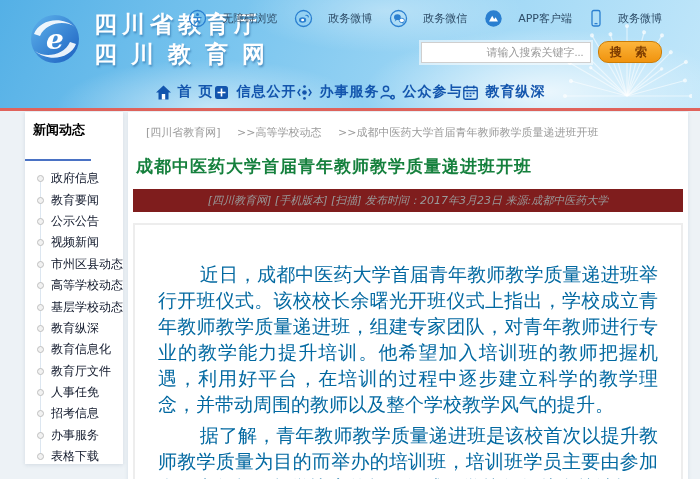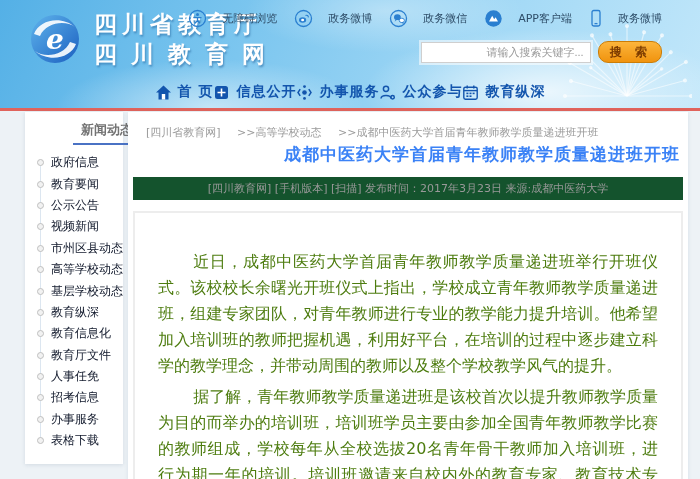--- a/index.html
+++ b/index.html
@@ -47,41 +47,41 @@
     font-weight: bold; text-decoration: none; cursor: pointer; white-space: nowrap; letter-spacing: 1px; }
   .nav-item svg { display: block; }
 
   .redline { height: 3px; background: #e0635c; }
 
   
   .content-wrap { position: relative; height: 368px; }
 
   .sidebar { position: absolute; left: 25px; top: 1px; width: 98px; height: 352px;
     background: #fff; box-shadow: 0 1px 4px rgba(60,90,120,.15); }
-  .sidebar h3 { font-size: 13px; color: #737373; padding: 9px 6px 4px 8px;
-    border-bottom: 2px solid #4a72c4; width: 66px; white-space: nowrap; margin-left: 48px; }
+  .sidebar h3 { font-size: 13px; color: #000000; padding: 9px 6px 20px 8px;
+    border-bottom: 2px solid #4a72c4; width: 66px; white-space: nowrap; }
   .sidebar ul { list-style: none; position: relative; margin-top: 7px; }
   .sidebar ul::before { content: ""; position: absolute; left: 15px; top: 9px; bottom: 12px;
     width: 1px; background: #dce6f0; }
   .sidebar li { height: 21.4px; display: flex; align-items: center; font-size: 12px; color: #0f172a;
     cursor: pointer; white-space: nowrap; position: relative; }
   .bullet { width: 7px; height: 7px; border-radius: 50%; background: #f2f2f2; border: 1px solid #bfbfbf;
     margin: 0 7px 0 12px; flex: none; }
 
   .main { position: absolute; left: 128px; top: 1px; width: 560px; height: 431px;
     background: #fff; overflow: hidden; box-shadow: 0 1px 4px rgba(60,90,120,.12); }
   .breadcrumb { padding: 13px 10px 0 18px; font-size: 11px; color: #9a9a9a; white-space: nowrap; }
   .breadcrumb span { margin-right: 13px; }
   .bc-link { cursor: pointer; }
-  .article-title { text-align: right; font-size: 17px; color: #3b82f6; margin: 3px 8px 11px;
+  .article-title { text-align: left; font-size: 17px; color: #15803d; margin: 15px 8px 11px;
     font-weight: bold; letter-spacing: 1px; }
-  .article-meta { margin: 0 5px; background: #14532d; text-align: center; font-size: 11px;
-    color: #999; padding: 4px 0; }
+  .article-meta { margin: 0 5px; background: #7f1d1d; text-align: center; font-size: 11px;
+    color: #999; padding: 4px 0; font-style: italic; }
   .article-box { margin: 11px 5px 0; border: 2px solid #ededed; padding: 36px 23px 20px; }
-  .article-box p { font-size: 16px; color: #4d7c0f; line-height: 26px; text-indent: 2.2em;
+  .article-box p { font-size: 19px; color: #0369a1; line-height: 26px; text-indent: 2.2em;
     text-align: justify; margin-bottom: 5px; }
 </style>
 </head>
 <body>
 
 <div class="banner">
   <svg class="dandelion" width="170" height="100" viewBox="0 0 170 100">
     <g transform="translate(105,88)" stroke="#ffffff" stroke-opacity="0.55" stroke-width="1.2" fill="#ffffff" fill-opacity="0.6">
       <g>
           <line x1="0" y1="0" x2="0" y2="-70"></line>

